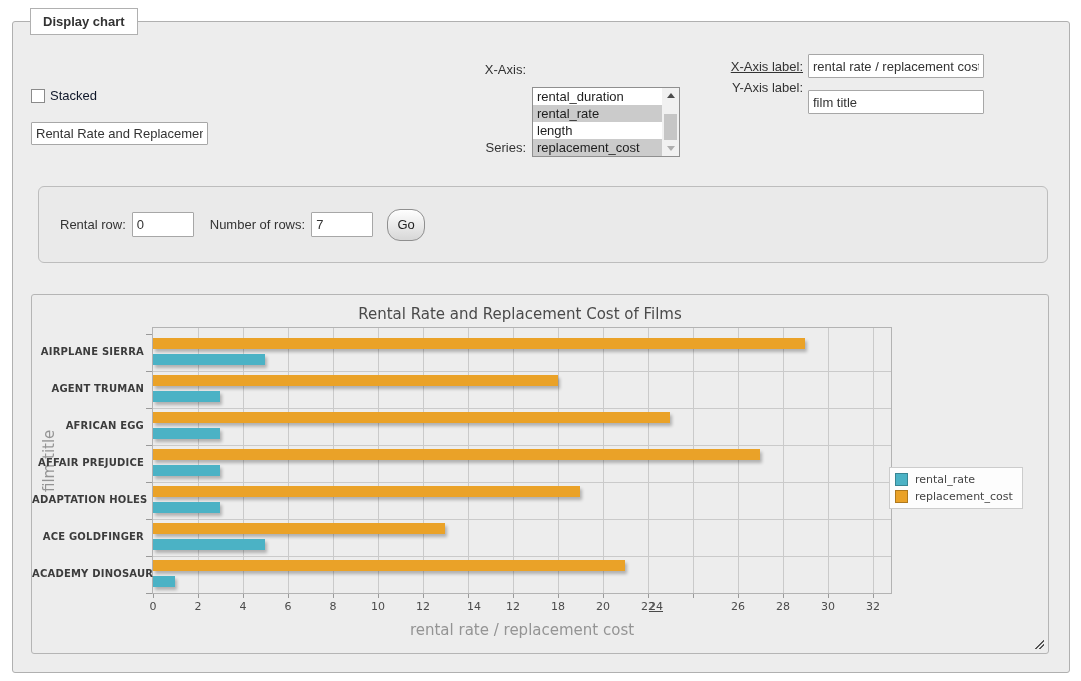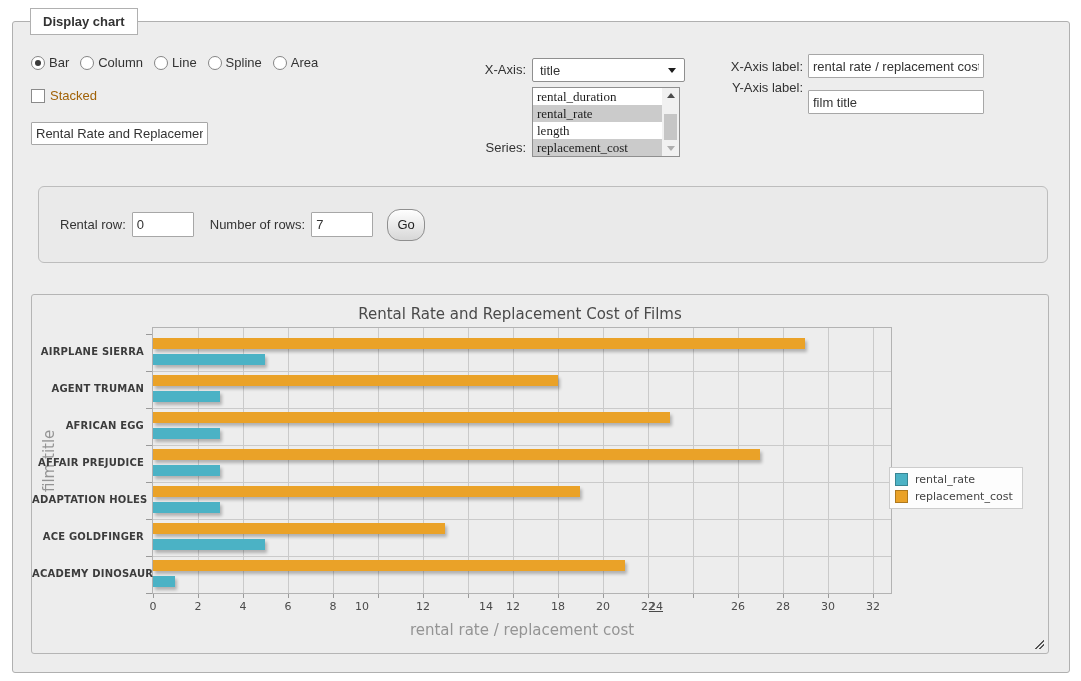--- a/index.html
+++ b/index.html
@@ -15,44 +15,44 @@
 
   
   .radio-row { position:absolute; left:18px; top:33px; display:flex; align-items:center;
                gap:11px; font-size:13px; color:#333; }
   .radio-item { display:flex; align-items:center; gap:4px; cursor:default; }
   .radio { width:12px; height:12px; border:1px solid #858585; border-radius:50%;
            background:#fff; position:relative; flex:0 0 auto; }
   .radio.on::after { content:""; position:absolute; left:3px; top:3px; width:6px;
                      height:6px; border-radius:50%; background:#3b3b3b; }
   .stacked-row { position:absolute; left:18px; top:66px; display:flex; align-items:center;
-                 gap:5px; font-size:13px; color:#a16207; }
+                 gap:5px; font-size:13px; color:#0f172a; }
   .checkbox { width:12px; height:12px; border:1px solid #8a8a8a; background:#fff; }
   .text-input { border:1px solid #a7a7a7; background:#fff; color:#333;
                 font:13px "Liberation Sans",sans-serif; padding:3px 4px;
                 box-sizing:border-box; border-radius:1px; }
   #chart-title-input { position:absolute; left:18px; top:100px; width:177px; height:23px; }
   .field-label { position:absolute; font-size:13px; color:#333; text-align:right; white-space:nowrap; }
   #xaxis-field-label  { left:420px; width:93px; top:40px; }
   #series-field-label { left:420px; width:93px; top:118px; }
-  #xlabel-field-label { left:700px; width:90px; top:37px; }
+  #xlabel-field-label { left:700px; width:90px; top:37px;text-decoration:underline; }
   #ylabel-field-label { left:700px; width:90px; top:58px; }
 
   .select { position:absolute; left:519px; top:36px; width:153px; height:24px;
             background:#fff; border:1px solid #8f8f8f; border-radius:2px;
             display:flex; align-items:center; padding-left:7px; box-sizing:border-box;
             font-size:13px; color:#333; }
   .select .caret { position:absolute; right:8px; top:9px; width:0; height:0;
                    border-left:4px solid transparent; border-right:4px solid transparent;
                    border-top:5px solid #1d1d1d; }
 
   .listbox { position:absolute; left:519px; top:65px; width:148px; height:70px;
              background:#fff; border:1px solid #8f8f8f; box-sizing:border-box; overflow:hidden; }
   .opt { height:17px; line-height:17px; font-size:13px; color:#1e1e1e; padding-left:4px;
-         margin-right:17px; white-space:nowrap; overflow:hidden;font-family:Liberation Serif, serif; }
+         margin-right:17px; white-space:nowrap; overflow:hidden; }
   .opt.sel { background:#cbcbcb; }
   .sb { position:absolute; right:0; top:0; width:17px; height:100%; background:#f1f1f1; }
   .sb-btn { position:absolute; left:0; width:17px; height:15px; display:flex;
             align-items:center; justify-content:center; background:#f1f1f1; }
   .sb-btn.up { top:0; } .sb-btn.down { bottom:0; }
   .tri-up { width:0; height:0; border-left:4px solid transparent; border-right:4px solid transparent;
             border-bottom:5px solid #4d4d4d; }
   .tri-down { width:0; height:0; border-left:4px solid transparent; border-right:4px solid transparent;
               border-top:5px solid #aeaeae; }
   .sb-thumb { position:absolute; left:2px; width:13px; top:26px; height:26px; background:#c6c6c6; }
@@ -108,55 +108,29 @@
           background:repeating-linear-gradient(135deg,#555 0 1px,transparent 1px 3px);
           cursor:se-resize; }
 </style>
 </head>
 <body>
 
 <div class="stage">
   <div class="fieldset">
     <div class="legendbox">Display chart</div>
 
-    <div class="radio-row">
-        <div class="radio-item">
-          <div class="radio on"></div>
-          <div>Bar</div>
-        </div>
-        <div class="radio-item">
-          <div class="radio"></div>
-          <div>Column</div>
-        </div>
-        <div class="radio-item">
-          <div class="radio"></div>
-          <div>Line</div>
-        </div>
-        <div class="radio-item">
-          <div class="radio"></div>
-          <div>Spline</div>
-        </div>
-        <div class="radio-item">
-          <div class="radio"></div>
-          <div>Area</div>
-        </div>
-      </div>
 
     <div class="stacked-row">
       <span class="checkbox"></span>
       <span>Stacked</span>
     </div>
 
     <input id="chart-title-input" class="text-input" type="text" value="Rental Rate and Replacement Cost of Films" style="">
 
     <span class="field-label" id="xaxis-field-label">X-Axis:</span>
-    <div class="select">
-      <span>title</span>
-      <span class="caret"></span>
-    </div>
 
     <span class="field-label" id="series-field-label">Series:</span>
     <div class="listbox">
       <div id="series-options">
           <div class="opt">rental_duration</div>
           <div class="opt sel">rental_rate</div>
           <div class="opt">length</div>
           <div class="opt sel">replacement_cost</div>
         </div>
       <div class="sb">
@@ -241,25 +215,25 @@
         <div class="xticklab" style="left: 103px;">0</div>
         <div class="xtick" style="left: 166px;"></div>
         <div class="xticklab" style="left: 148px;">2</div>
         <div class="xtick" style="left: 211px;"></div>
         <div class="xticklab" style="left: 193px;">4</div>
         <div class="xtick" style="left: 256px;"></div>
         <div class="xticklab" style="left: 238px;">6</div>
         <div class="xtick" style="left: 301px;"></div>
         <div class="xticklab" style="left: 283px;">8</div>
         <div class="xtick" style="left: 346px;"></div>
-        <div class="xticklab" style="left: 312px;">10</div>
+        <div class="xticklab" style="left: 328px;">10</div>
         <div class="xtick" style="left: 391px;"></div>
         <div class="xticklab" style="left: 373px; text-align: center;">12</div>
         <div class="xtick" style="left: 436px;"></div>
-        <div class="xticklab" style="left: 436px;">14</div>
+        <div class="xticklab" style="left: 424px;">14</div>
         <div class="xtick" style="left: 481px;"></div>
         <div class="xticklab" style="left: 463px;">12</div>
         <div class="xtick" style="left: 526px;"></div>
         <div class="xticklab" style="left: 508px;">18</div>
         <div class="xtick" style="left: 571px;"></div>
         <div class="xticklab" style="left: 553px;">20</div>
         <div class="xtick" style="left: 616px;"></div>
         <div class="xticklab" style="left: 598px;">22</div>
         <div class="xtick" style="left: 661px;"></div>
         <div class="xticklab" style="left: 606px; text-decoration: underline;">24</div>

